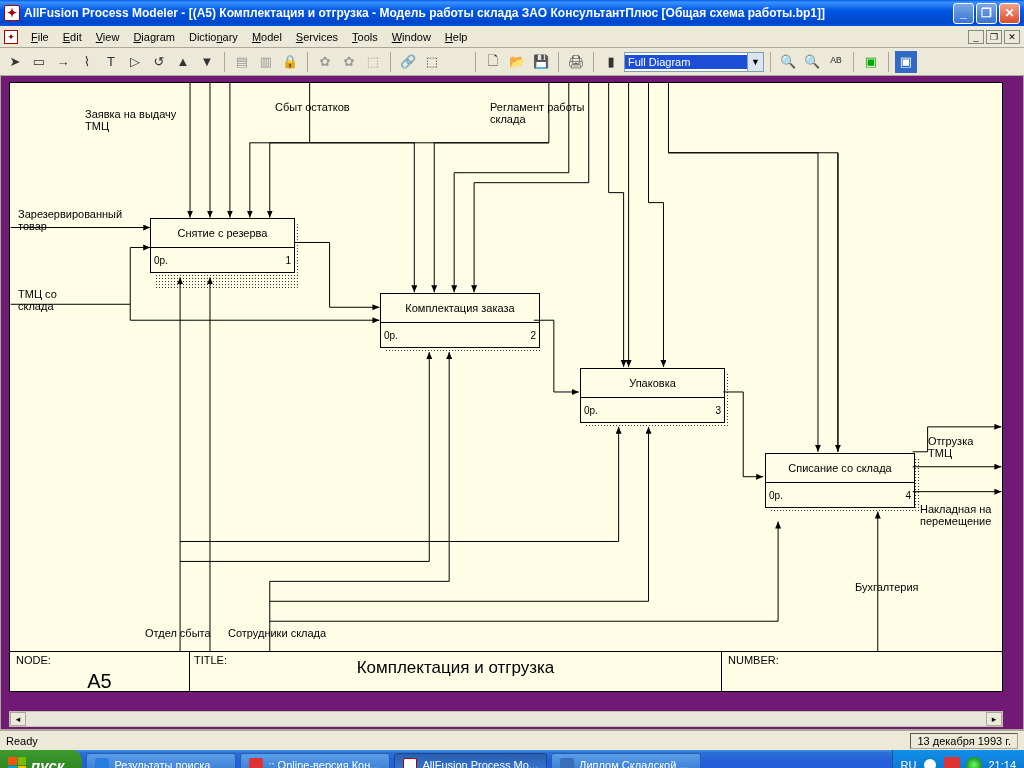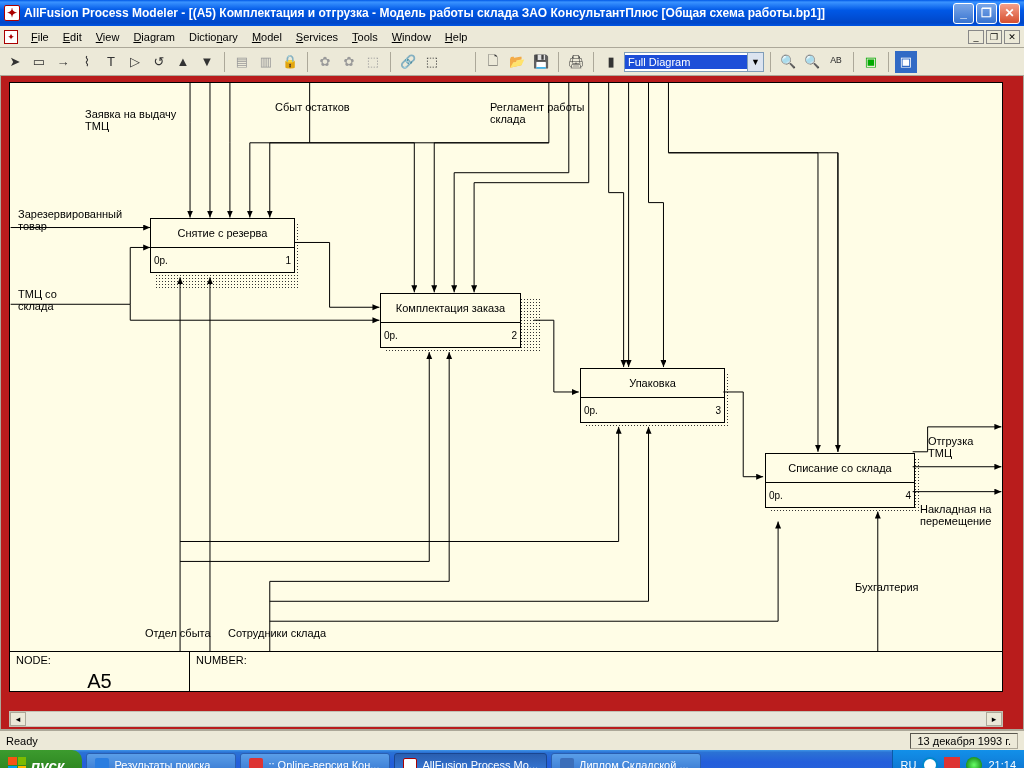--- a/index.html
+++ b/index.html
@@ -21,21 +21,21 @@
 .menubar .spacer { flex: 1; }
 .mdibtn { width: 16px; height: 14px; border: 1px solid #888; background: #ece9d8; margin-left: 2px; display: flex; align-items: center; justify-content: center; font-size: 9px; }
 
 .toolbar { height: 28px; background: #ece9d8; border-bottom: 1px solid #aca899; display: flex; align-items: center; padding: 0 4px; gap: 2px; }
 .tb { width: 22px; height: 22px; border: 1px solid transparent; display: flex; align-items: center; justify-content: center; font-size: 13px; color: #333; }
 .tsep { width: 1px; height: 20px; background: #aca899; margin: 0 4px; }
 .combo { height: 20px; border: 1px solid #7f9db9; background: #fff; display: flex; align-items: center; padding: 0; width: 140px; }
 .combo .seltext { flex:1; padding: 1px 3px; color: #fff; background: #1d4ed8; font-size: 11px;}
 .combo .dd { width: 16px; height: 100%; background: #dce4f0; border-left: 1px solid #7f9db9; display: flex; align-items: center; justify-content: center; font-size: 9px;}
 
-.workarea { position: relative; height: 654px; background: #b91c1c; border: 1px solid #aca899; border-top: none; }
+.workarea { position: relative; height: 654px; background: #701a75; border: 1px solid #aca899; border-top: none; }
 .canvas { position: absolute; left: 8px; top: 6px; width: 994px; height: 610px; background: #fffde6; border: 1px solid #000; }
 
 .boxwrap { position: absolute; }
 .shadow { position: absolute; left: 5px; top: 5px; width: 100%; height: 100%; background-image: radial-gradient(#333 1px, transparent 1px); background-size: 3px 3px; }
 .box { position: relative; background: #fffde6; border: 1px solid #000; display: flex; flex-direction: column; }
 .boxtitle { flex: 1; display: flex; align-items: center; justify-content: center; font-size: 11px; text-align: center; padding: 2px; }
 .boxfoot { border-top: 1px solid #000; display: flex; justify-content: space-between; padding: 12px 3px; font-size: 10px; height: 14px; align-items: center; }
 
 .lbl { position: absolute; font-size: 11px; color: #000; }
 
@@ -163,21 +163,21 @@
         <div class="boxtitle">Снятие с резерва</div>
         <div class="boxfoot">
             <span>0р.</span>
             <span>1</span>
           </div>
       </div>
     </div>
 
     <div class="boxwrap" style="left:370px; top:210px; width:155px; height:55px;">
       <div class="shadow"></div>
-      <div class="box" style="width:141px;height:55px">
+      <div class="box" style="width:160px;height:55px">
         <div class="boxtitle">Комплектация заказа</div>
         <div class="boxfoot">
             <span>0р.</span>
             <span>2</span>
           </div>
       </div>
     </div>
 
     <div class="boxwrap" style="left:570px; top:285px; width:145px; height:55px;">
       <div class="shadow"></div>
@@ -253,20 +253,24 @@
       <path d="M170 480 H420 V270" stroke="#000" fill="none" marker-end="url(#ah)"></path>
       <path d="M170 460 H610 V345" stroke="#000" fill="none" marker-end="url(#ah)"></path>
       <path d="M870 570 V430" stroke="#000" fill="none" marker-end="url(#ah)"></path>
     </svg>
 
     <div class="footer-strip">
       <div class="fs-cell fs-node">
         <span>NODE:</span>
         <div class="nodeval">А5</div>
       </div>
+      <div class="fs-cell fs-title">
+        <span class="tlabel">TITLE:</span>
+        <span>Комплектация и отгрузка</span>
+      </div>
       <div class="fs-cell fs-num" style="border-right:none">
         <span>NUMBER:</span>
       </div>
     </div>
   </div>
 
   <div class="hscroll">
      <div class="sbtn">◂</div>
      <div class="track"></div>
      <div class="sbtn">▸</div>

